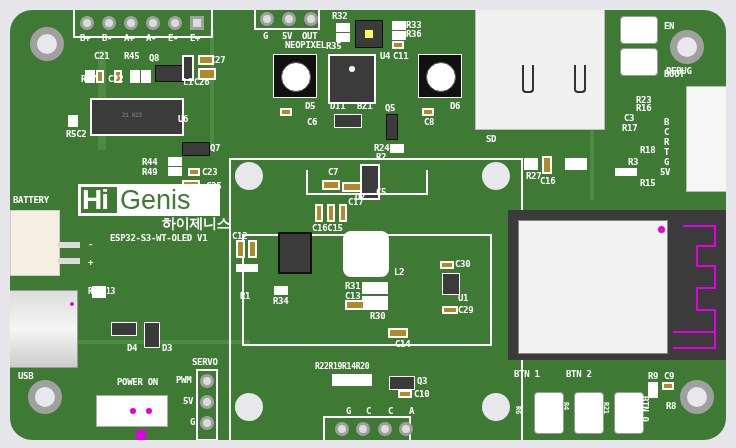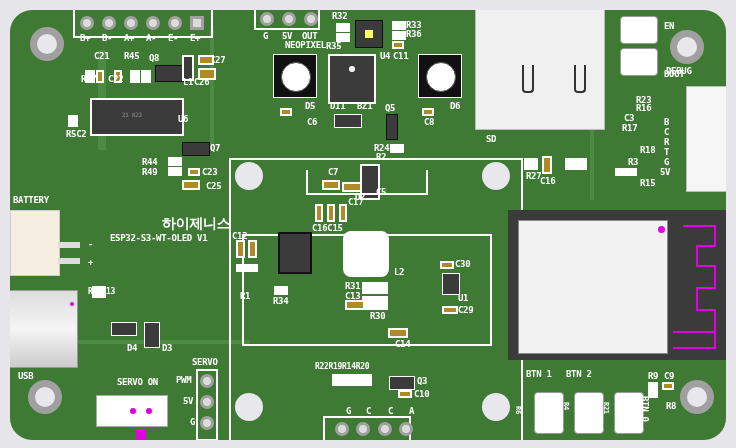--- a/index.html
+++ b/index.html
@@ -96,20 +96,25 @@
   <div class="smd" style="left:158px;top:157px;"></div>
   <div class="cap" style="left:178px;top:158px;width:12px;height:8px;">
       <i></i>
     </div>
   <span class="silk" style="left:192px;top:158px;">C23</span>
   <div class="cap" style="left:172px;top:170px;width:18px;height:10px;">
       <i></i>
     </div>
   <span class="silk" style="left:196px;top:172px;">C25</span>
 
+  <div class="abs" style="left:68px;top:174px;width:142px;height:32px;background:#fff;">
+    <div class="abs" style="left:3px;top:3px;width:36px;height:26px;background:#3f7a35;"></div>
+    <span class="abs" style="left:4px;top:0px;font-family:'Liberation Sans',sans-serif;font-size:28px;font-weight:bold;color:#fff;letter-spacing:-1px;">Hi</span>
+    <span class="abs" style="left:42px;top:1px;font-family:'Liberation Sans',sans-serif;font-size:27px;color:#3f7a35;">Genis</span>
+  </div>
   <span class="silk" style="left:152px;top:206px;font-size:14px;">하이제니스</span>
   <span class="silk" style="left:100px;top:224px;font-size:9px;">ESP32-S3-WT-OLED V1</span>
 
   <span class="silk" style="left:3px;top:186px;">BATTERY</span>
   <div class="abs" style="left:0px;top:200px;width:48px;height:64px;background:#f4efe0;border:1px solid #ccc;"></div>
   <div class="abs" style="left:48px;top:232px;width:22px;height:6px;background:#ddd;"></div>
   <div class="abs" style="left:48px;top:248px;width:22px;height:6px;background:#ddd;"></div>
   <span class="silk" style="left:78px;top:230px;">-</span>
   <span class="silk" style="left:78px;top:248px;">+</span>
 
@@ -117,21 +122,21 @@
   <div class="abs mag" style="left:60px;top:292px;width:4px;height:4px;border-radius:50%;"></div>
   <span class="silk" style="left:8px;top:362px;">USB</span>
   <span class="silk" style="left:78px;top:278px;font-size:8px;">R12R13</span>
   <div class="smd" style="left:82px;top:276px;width:14px;height:12px;"></div>
 
   <div class="chip" style="left:101px;top:312px;width:24px;height:12px;border:1px solid #fff;"></div>
   <span class="silk" style="left:117px;top:334px;">D4</span>
   <div class="chip" style="left:134px;top:312px;width:14px;height:24px;border:1px solid #fff;"></div>
   <span class="silk" style="left:152px;top:334px;">D3</span>
 
-  <span class="silk" style="left:107px;top:368px;">SERVO ON</span>
+  <span class="silk" style="left:107px;top:368px;">POWER ON</span>
   <div class="abs" style="left:86px;top:385px;width:70px;height:30px;background:#fff;border:1px solid #aaa;"></div>
   <div class="abs mag" style="left:120px;top:398px;width:6px;height:6px;border-radius:50%;"></div>
   <div class="abs mag" style="left:136px;top:398px;width:6px;height:6px;border-radius:50%;"></div>
   <div class="abs mag" style="left:126px;top:420px;width:10px;height:20px;"></div>
 
   <span class="silk" style="left:182px;top:348px;">SERVO</span>
   <div class="outline" style="left:186px;top:359px;width:22px;height:72px;"></div>
   <div class="pin" style="left:190px;top:364px;"></div>
   <div class="pin" style="left:190px;top:385px;"></div>
   <div class="pin" style="left:190px;top:406px;"></div>
@@ -315,21 +320,21 @@
 
   <div class="abs" style="left:498px;top:200px;width:218px;height:150px;background:#3b3b3b;">
     <div class="abs" style="left:10px;top:10px;width:148px;height:132px;background:#f2f2f2;border:1px solid #888;"></div>
     <div class="abs mag" style="left:150px;top:16px;width:7px;height:7px;border-radius:50%;"></div>
     <svg class="abs" style="left:165px;top:14px;" width="50" height="128">
       <polyline points="10,2 42,2 42,22 24,22 24,42 42,42 42,64 24,64 24,86 42,86 42,124 0,124" fill="none" stroke="#e000e0" stroke-width="2"></polyline>
       <line x1="0" y1="108" x2="42" y2="108" stroke="#e000e0" stroke-width="2"></line>
     </svg>
   </div>
 
-  <span class="silk" style="left:516px;top:360px;">BTN 1</span>
+  <span class="silk" style="left:504px;top:360px;">BTN 1</span>
   <span class="silk" style="left:556px;top:360px;">BTN 2</span>
   <div class="abs" style="left:524px;top:382px;width:28px;height:40px;background:#fff;border-radius:4px;border:1px solid #999;"></div>
   <div class="abs" style="left:564px;top:382px;width:28px;height:40px;background:#fff;border-radius:4px;border:1px solid #999;"></div>
   <div class="abs" style="left:604px;top:382px;width:28px;height:40px;background:#fff;border-radius:4px;border:1px solid #999;"></div>
   <span class="silk" style="left:630px;top:386px;writing-mode:vertical-rl;">BTN 0</span>
   <span class="silk" style="left:504px;top:396px;writing-mode:vertical-rl;font-size:7px;">R6</span>
   <span class="silk" style="left:552px;top:392px;writing-mode:vertical-rl;font-size:7px;">R4</span>
   <span class="silk" style="left:592px;top:392px;writing-mode:vertical-rl;font-size:7px;">R21</span>
   <span class="silk" style="left:638px;top:362px;">R9</span>
   <span class="silk" style="left:654px;top:362px;">C9</span>

